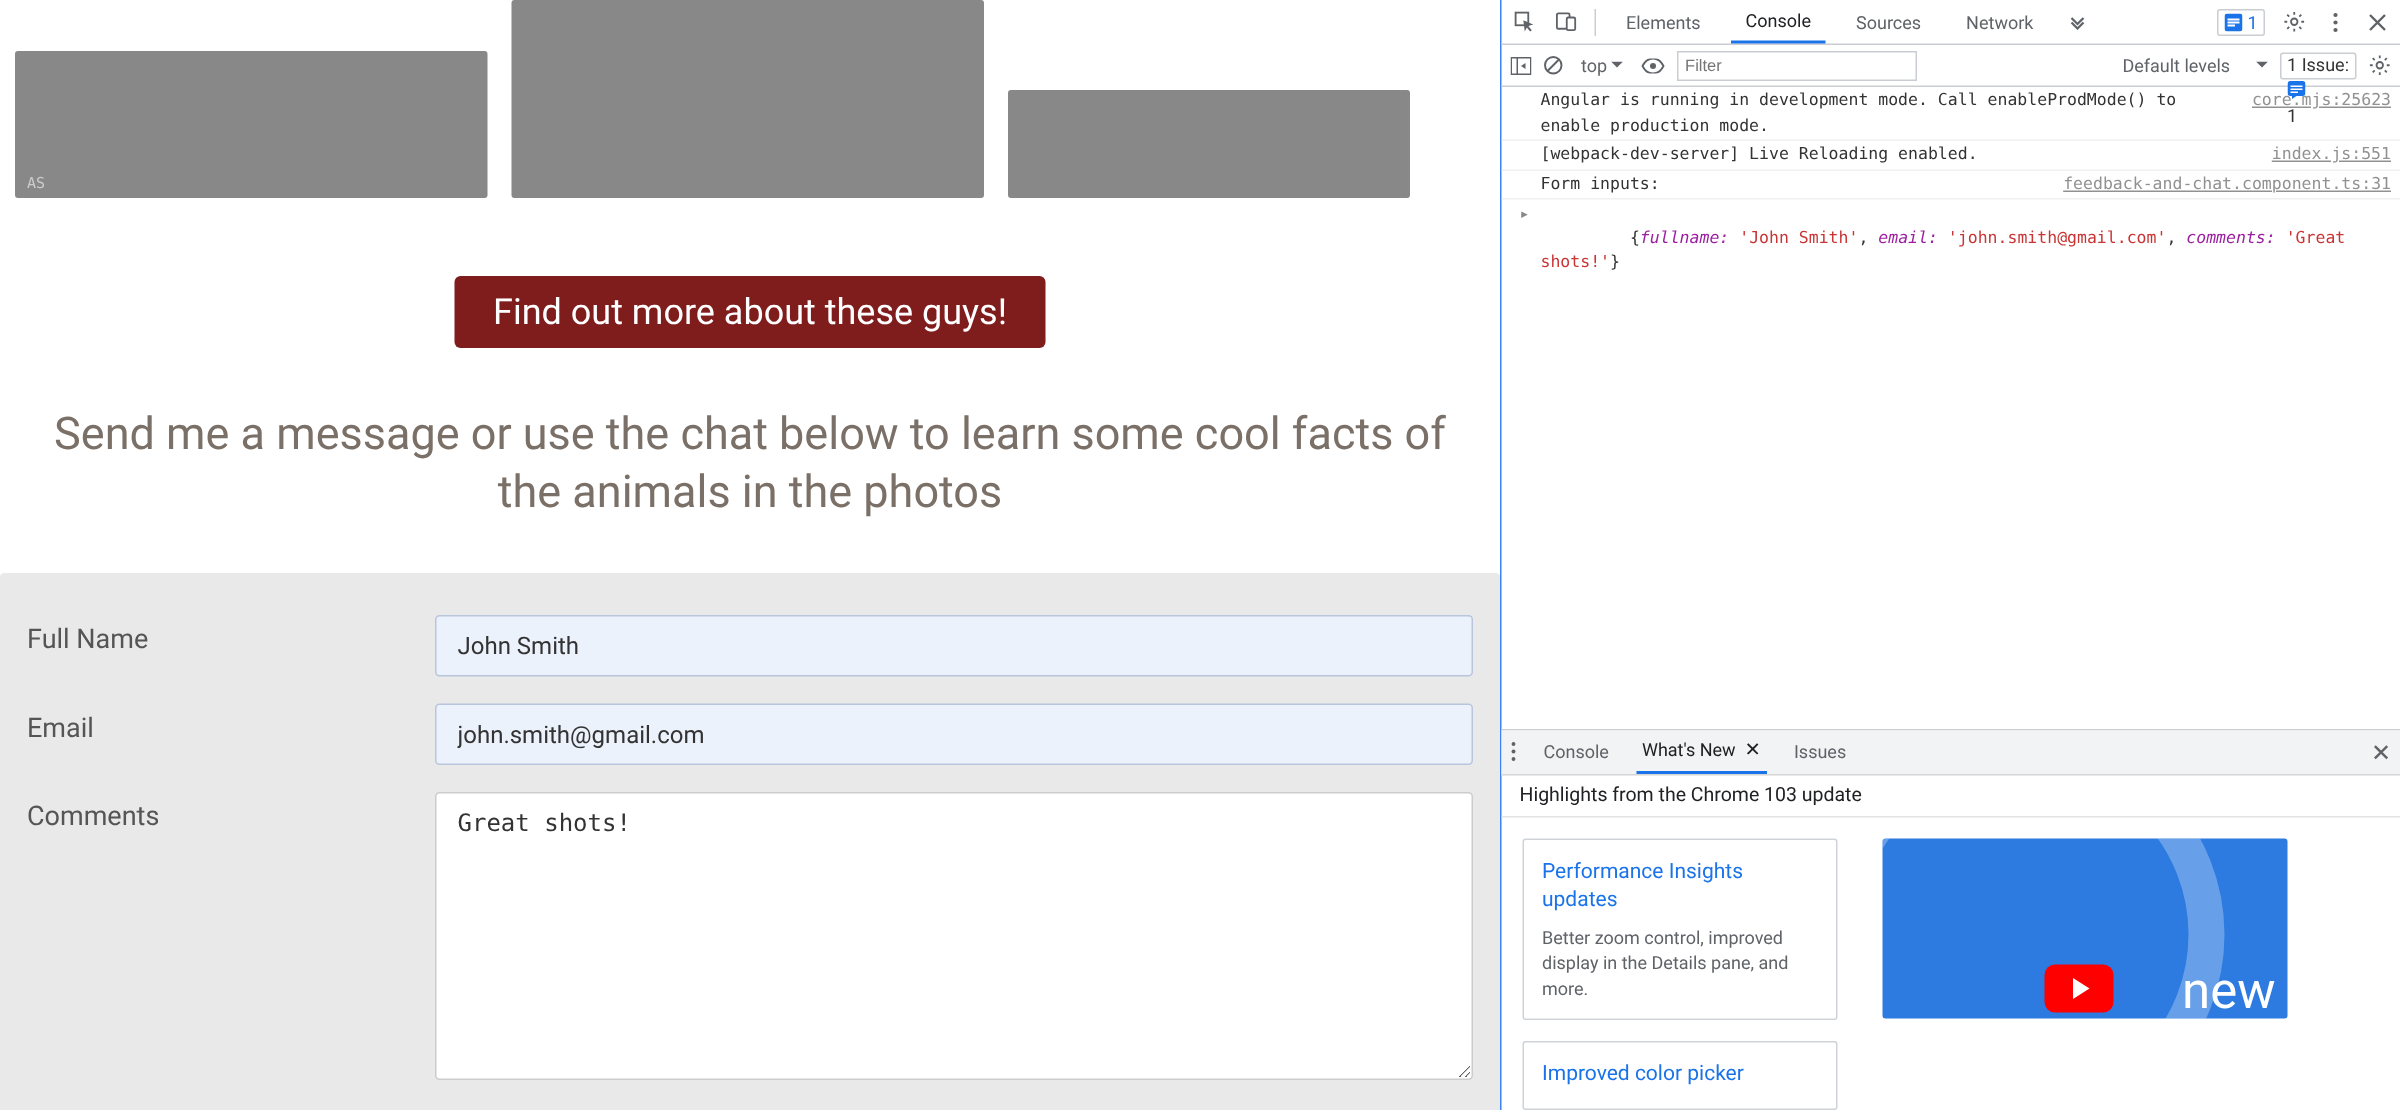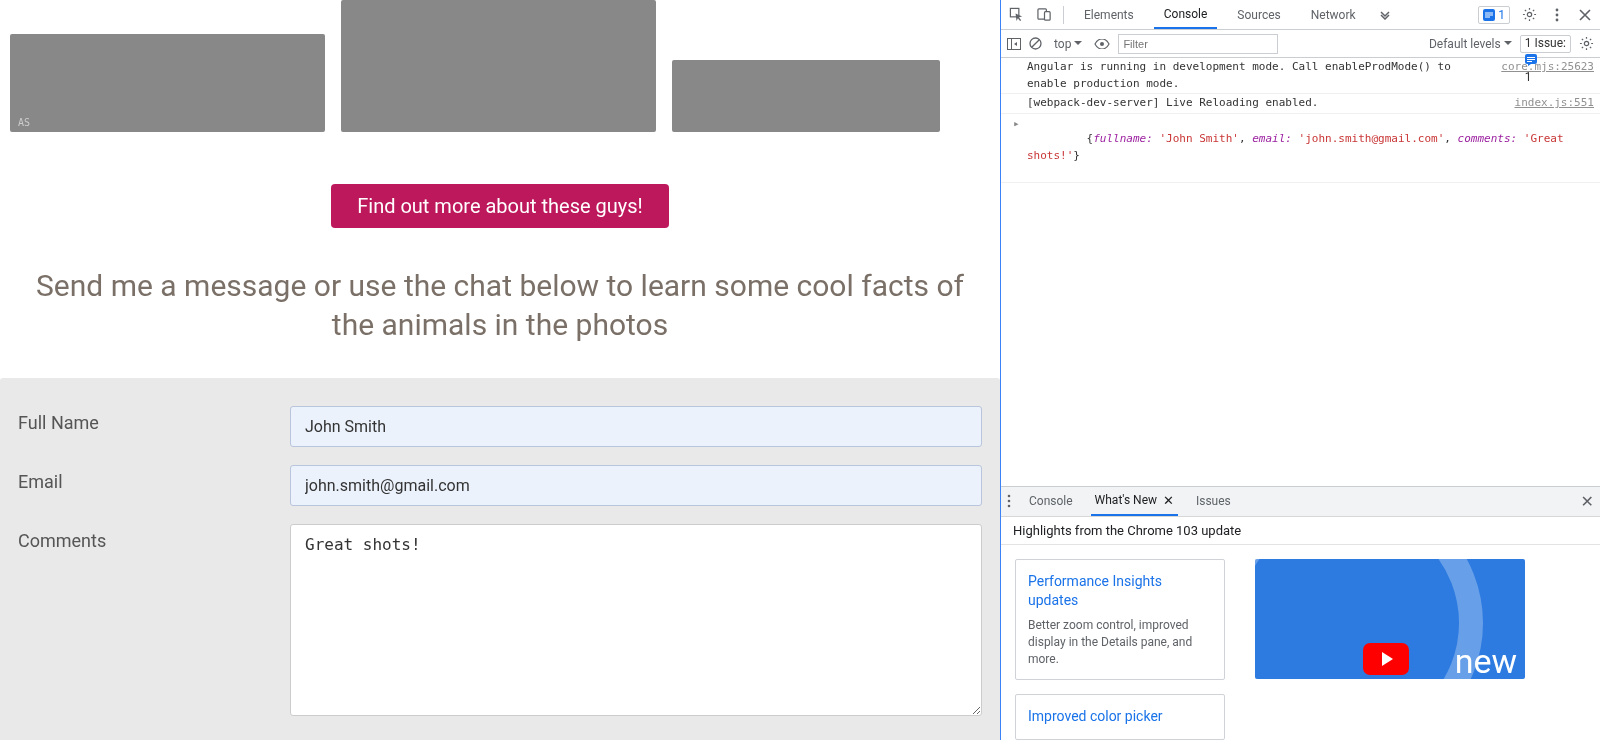--- a/index.html
+++ b/index.html
@@ -9,21 +9,21 @@
   
   .page { flex: 0 0 1000px; height: 100%; overflow: hidden; position: relative; }
   .gallery { display: flex; gap: 16px; align-items: flex-end; padding-left: 10px; }
   .gallery .img { background: #888; border-radius: 2px; }
   .img1 { width: 315px; height: 98px; background: linear-gradient(135deg, #3e2a12 0%, #b97f1e 40%, #f2d36b 50%, #8c5f1a 60%, #201607 100%); position: relative; }
   .img1::after { content: "AS"; position: absolute; left: 8px; bottom: 4px; font-size: 10px; color: #ccc; font-family: monospace; }
   .img2 { width: 315px; height: 132px; background: radial-gradient(circle at 40% 30%, #6ea9c8 0%, #2f6d7c 40%, #8aa243 60%, #b7b24a 75%, #163d42 100%); }
   .img3 { width: 268px; height: 72px; background: linear-gradient(95deg, #c9c3b2 0%, #b9b6a4 40%, #5a5448 55%, #97968b 70%, #c7c4b1 100%); }
 
   .cta-wrap { text-align: center; margin-top: 52px; }
-  .cta { display: inline-block; background: #be185d; color: #fff; font-size: 20px; padding: 10px 26px; border: none; border-radius: 4px; font-family: inherit; cursor: pointer; }
+  .cta { display: inline-block; background: #7f1d1d; color: #fff; font-size: 24px; padding: 10px 26px; border: none; border-radius: 4px; font-family: inherit; cursor: pointer; }
 
   .heading { font-size: 30px; color: #7a7067; text-align: center; font-weight: 400; margin: 38px 18px 0 18px; line-height: 1.3; }
 
   .form-panel { background: #e9e9e9; margin-top: 34px; padding: 28px 18px 40px 18px; border-radius: 3px; }
   .thanks { font-size: 20px; font-weight: 500; margin-bottom: 30px; }
   .field { display: flex; align-items: flex-start; margin-bottom: 18px; gap: 32px; }
   .field label { flex: 0 0 240px; font-size: 18px; color: #555; padding-top: 6px; }
   .field input, .field textarea { flex: 1 1 auto; border: 1px solid #b8c5dc; background: #ecf2fc; border-radius: 3px; padding: 10px 14px; font-size: 16px; font-family: inherit; color: #333; }
   .field textarea { background: #fff; border: 1px solid #ccc; font-family: Menlo, Consolas, monospace; height: 192px; resize: both; }
 
@@ -35,21 +35,21 @@
   .dt-tab { padding: 4px 10px; color: #5f6368; cursor: pointer; height: 100%; display: flex; align-items: center; }
   .dt-tab.active { color: #202124; border-bottom: 2px solid #1a73e8; }
   .dt-tabs .spacer { flex: 1; }
   .badge-sq { display: flex; align-items: center; border: 1px solid #cacdd1; border-radius: 2px; padding: 0 4px; height: 18px; color: #1a73e8; gap: 3px; }
   .gear { display: inline-flex; }
 
   .dt-toolbar { display: flex; align-items: center; height: 28px; border-bottom: 1px solid #cacdd1; padding: 0 6px; gap: 8px; }
   .dt-toolbar select, .dt-filter { border: 1px solid #cacdd1; height: 20px; font-size: 11px; padding: 0 4px; background: #fff; }
   .ctx-sel { display: flex; align-items: center; gap: 3px; color: #5f6368; padding: 0 4px; cursor: pointer; }
   .dt-filter { flex: 0 0 160px; }
-  .levels { color: #5f6368; display: flex; align-items: center; gap: 3px; cursor: pointer; }
+  .levels { color: #5f6368; display: flex; align-items: center; gap: 17px; cursor: pointer; }
   .issue-pill { display: flex; align-items: flex-start; gap: 4px; border: 1px solid #cacdd1; border-radius: 2px; padding: 0 4px; height: 18px; flex-direction: column; }
   .issue-pill .chat { color: #1a73e8; }
 
   .console-body { flex: 0 0 142px; overflow: hidden; font-family: Menlo, Consolas, monospace; font-size: 11px; line-height: 1.5; }
   .log { display: flex; padding: 1px 6px 1px 26px; border-bottom: 1px solid #f0f0f0; position: relative; }
   .log .msg { flex: 1; white-space: pre-wrap; }
   .log .src { color: #919191; text-decoration: underline; cursor: pointer; padding-left: 8px; white-space: nowrap; }
   .log .caret { position: absolute; left: 12px; top: 2px; color: #888; }
   .obj .k { color: #9b1fa0; font-style: italic; }
   .obj .v { color: #c93535; }
@@ -219,20 +219,24 @@
 
   <div class="console-body">
     <div class="log">
       <span class="msg">Angular is running in development mode. Call enableProdMode() to enable production mode.</span>
       <span class="src">core.mjs:25623</span>
     </div>
     <div class="log">
       <span class="msg">[webpack-dev-server] Live Reloading enabled.</span>
       <span class="src">index.js:551</span>
     </div>
+    <div class="log">
+      <span class="msg">Form inputs:</span>
+      <span class="src">feedback-and-chat.component.ts:31</span>
+    </div>
     <div class="log obj">
       <span class="caret">▸</span>
       <span class="msg">
         &nbsp;{<span class="k">fullname:</span> <span class="v">'John Smith'</span>, <span class="k">email:</span> <span class="v">'john.smith@gmail.com'</span>, <span class="k">comments:</span> <span class="v">'Great shots!'</span>}
       </span>
     </div>
 
   </div>
 
   <div class="console-blank"></div>

